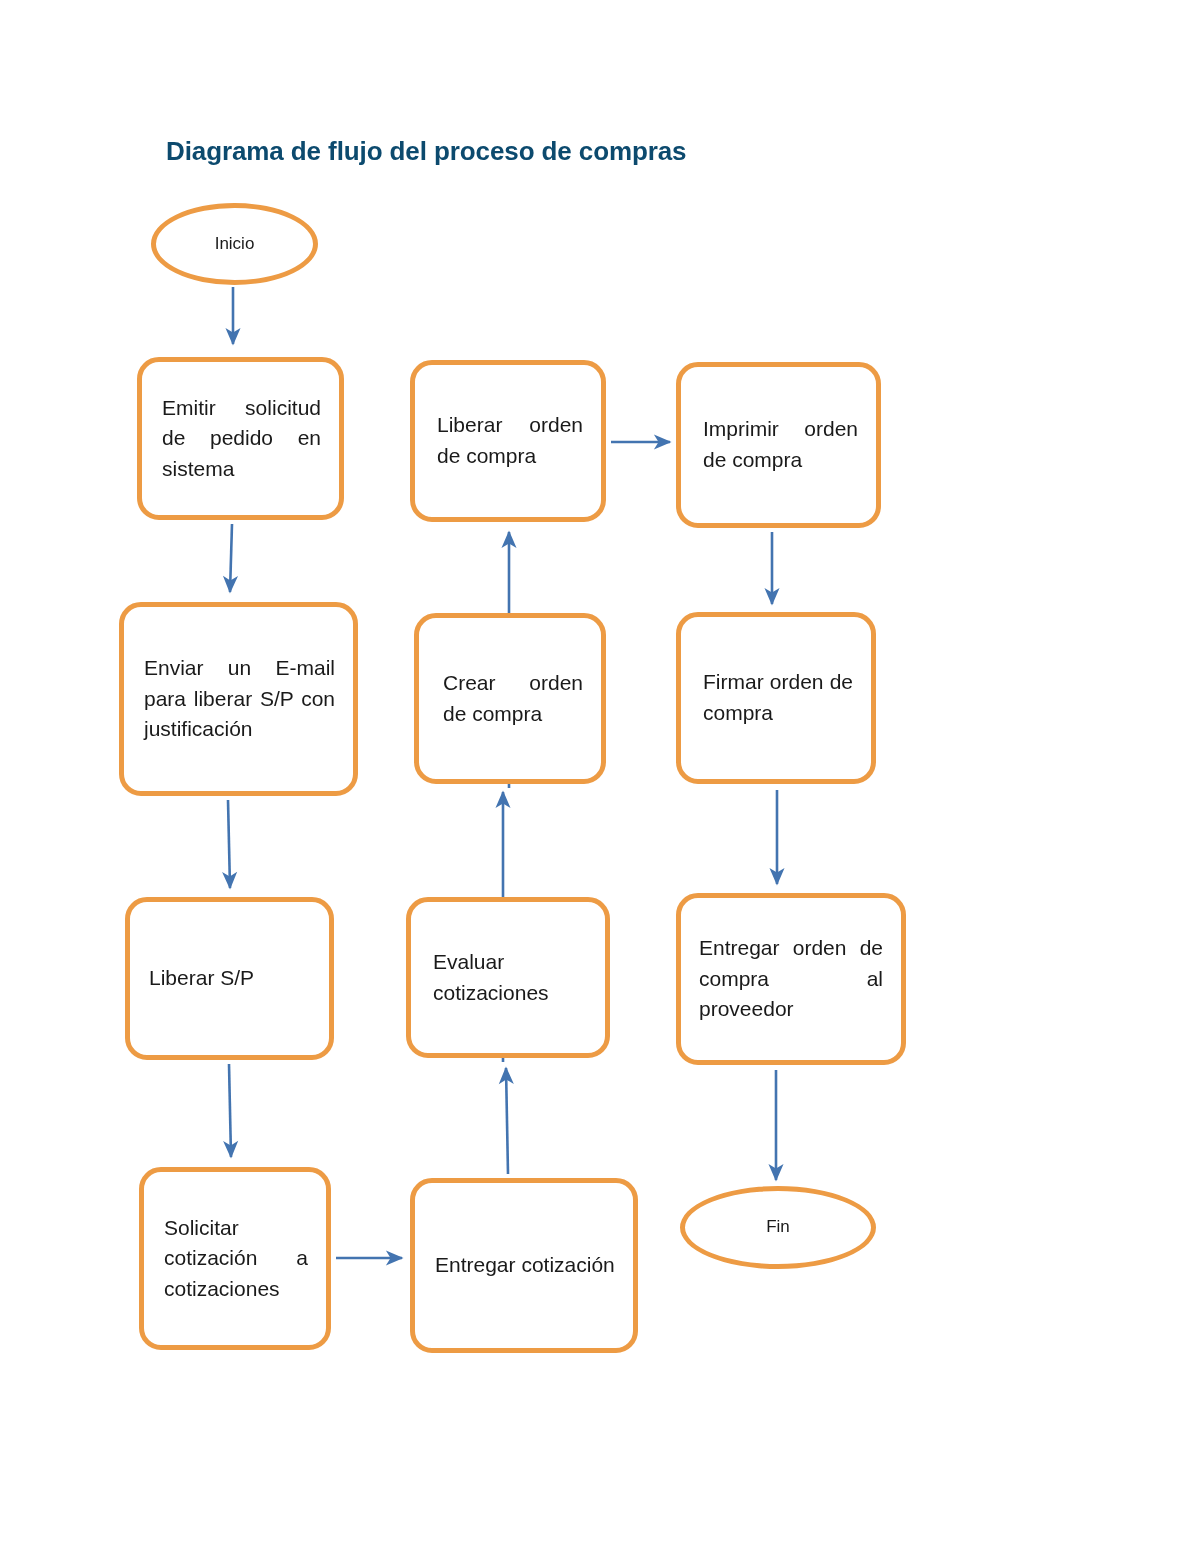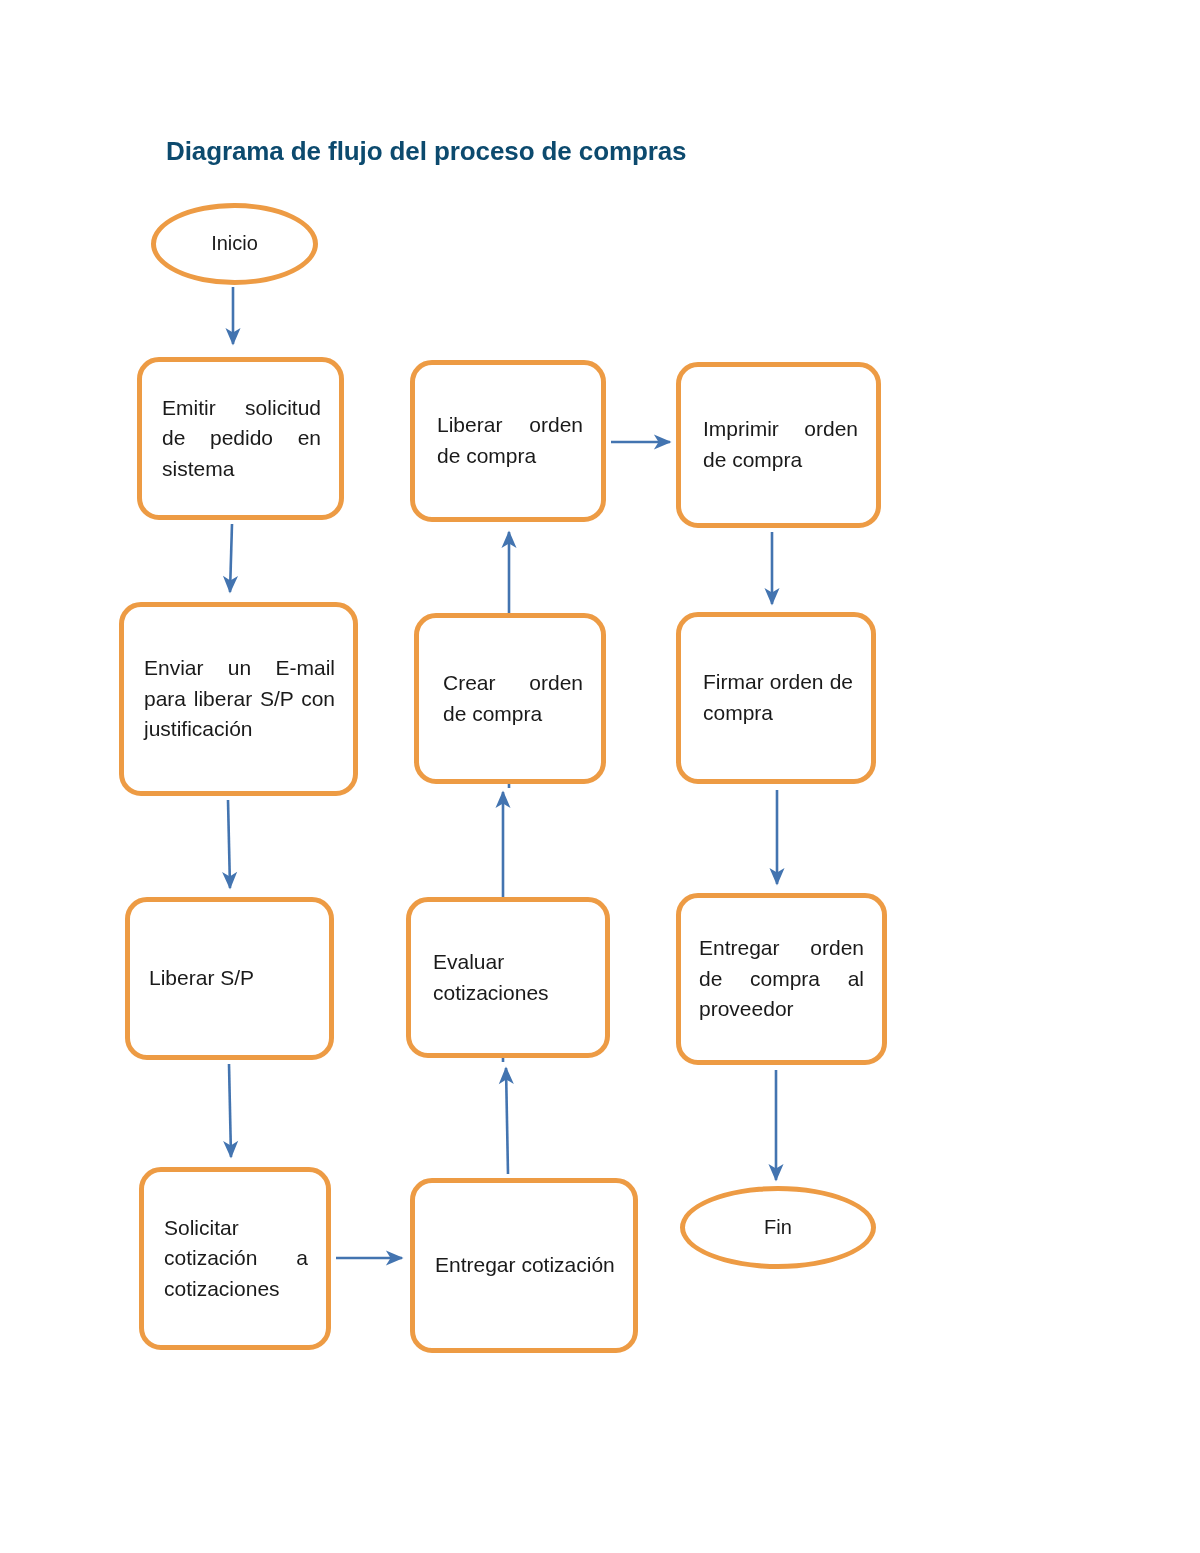--- a/index.html
+++ b/index.html
@@ -61,39 +61,39 @@
     font-size: 21px;
     line-height: 1.46;
   }
   .node.proc .txt {
     padding: 0 18px 0 20px;
     text-align: justify;
     text-align-last: left;
   }
   .node.term .txt {
     text-align: center;
-    font-size: 20px;
+    font-size: 17px;
     padding: 0;
   }
 
   
   #n-inicio      { left: 151px; top: 203px;  width: 167px; height: 82px;  }
   #n-emitir      { left: 137px; top: 357px;  width: 207px; height: 163px; }
   #n-enviar      { left: 119px; top: 602px;  width: 239px; height: 194px; }
   #n-liberarsp   { left: 125px; top: 897px;  width: 209px; height: 163px; }
   #n-solicitar   { left: 139px; top: 1167px; width: 192px; height: 183px; }
 
   #n-liberaroc   { left: 410px; top: 360px;  width: 196px; height: 162px; }
   #n-crearoc     { left: 414px; top: 613px;  width: 192px; height: 171px; }
   #n-evaluar     { left: 406px; top: 897px;  width: 204px; height: 161px; }
   #n-entregarcot { left: 410px; top: 1178px; width: 228px; height: 175px; }
 
   #n-imprimiroc  { left: 676px; top: 362px;  width: 205px; height: 166px; }
   #n-firmaroc    { left: 676px; top: 612px;  width: 200px; height: 172px; }
-  #n-entregaroc  { left: 676px; top: 893px;  width: 211px; height: 172px; }
+  #n-entregaroc  { left: 676px; top: 893px;  width: 230px; height: 172px; }
   #n-fin         { left: 680px; top: 1186px; width: 196px; height: 83px; }
 
   #n-liberarsp .txt  { padding-left: 19px; }
   #n-entregarcot .txt{ padding-left: 20px; }
   #n-evaluar .txt    { padding-left: 22px; }
   #n-crearoc .txt    { padding-left: 24px; }
   #n-liberaroc .txt  { padding-left: 22px; }
   #n-imprimiroc .txt { padding-left: 22px; }
   #n-firmaroc .txt   { padding-left: 22px; }
   #n-entregaroc .txt { padding-left: 18px; }

